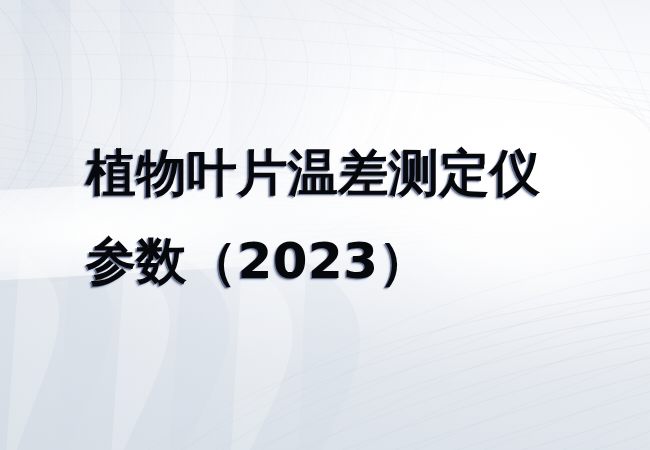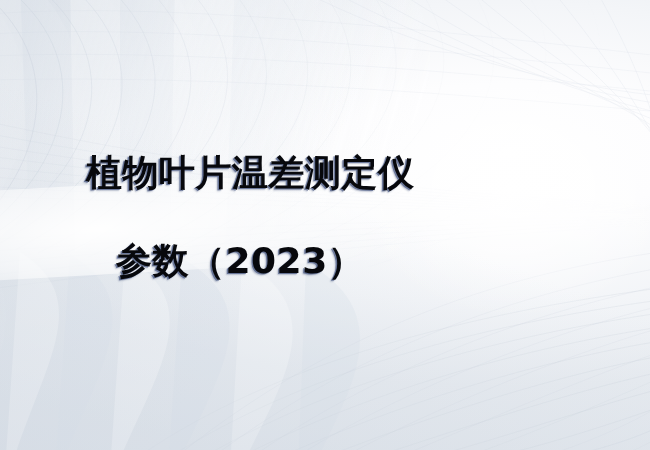--- a/index.html
+++ b/index.html
@@ -76,33 +76,32 @@
   .title-block {
     position: absolute;
     left: 86px;
     top: 128px;
     width: 520px;
   }
 
   .title-line {
     font-family: "DejaVu Sans", "Liberation Sans", sans-serif;
     font-weight: 700;
-    font-size: 36px;
+    font-size: 50px;
     line-height: 90px;
     color: #07080c;
     white-space: nowrap;
     letter-spacing: 0.5px;
     text-shadow:
       -1.4px 1.2px 0 rgba(40,58,110,0.55),
       -2.2px 2.0px 1.6px rgba(30,45,92,0.28);
   }
 
   .title-line + .title-line {
     margin-top: -2px;
-    margin-left: 30px;
   }
 </style>
 </head>
 <body>
 
 <div class="slide">
 
   <div class="bg-base"></div>
 
   <svg class="bg-svg" viewBox="0 0 650 450" preserveAspectRatio="none" aria-hidden="true">

